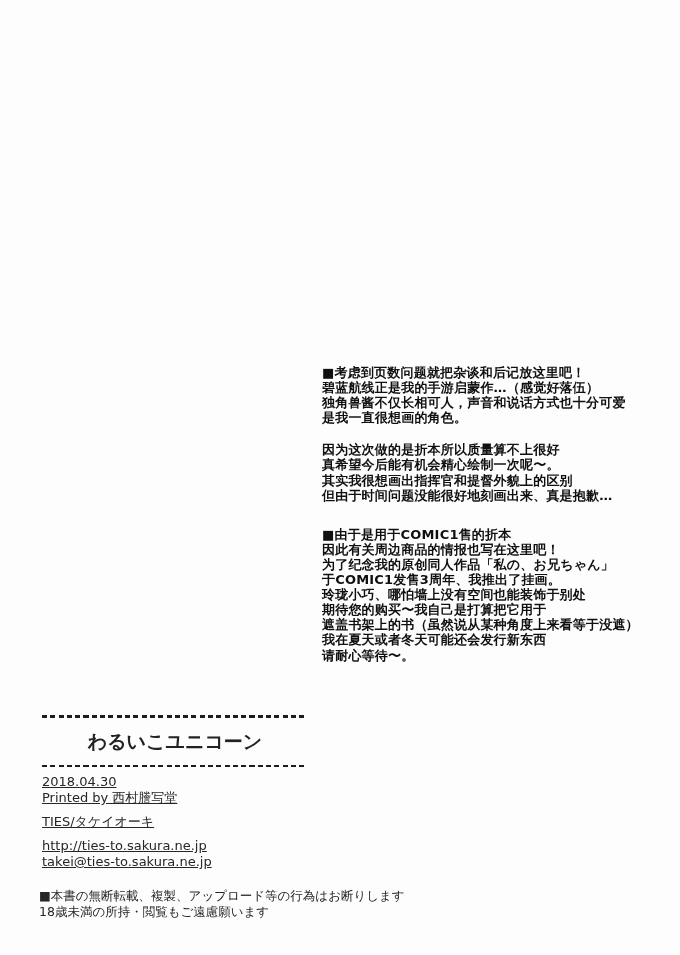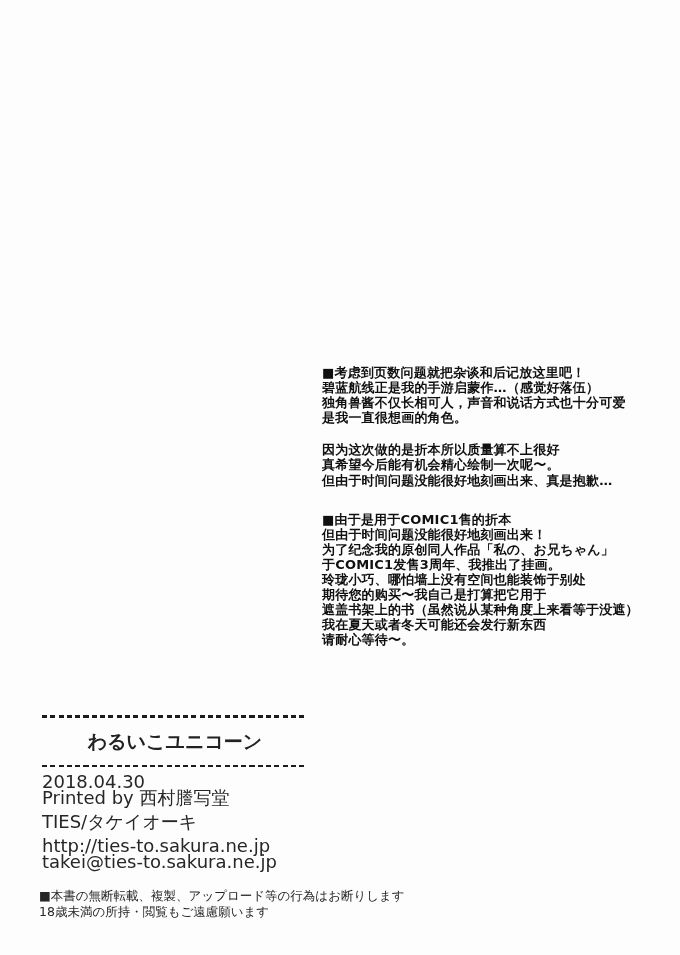--- a/index.html
+++ b/index.html
@@ -44,23 +44,24 @@
   .doujin-title {
     margin:11px 0 10px 0;
     font-size:19px;
     font-weight:700;
     text-align:center;
     color:#222222;
     white-space:nowrap;
   }
   .info {
     margin-top:7px;
-    font-size:18px;
+    font-size:13px;
     line-height:16px;
     white-space:nowrap;
+    text-decoration:underline;
   }
   .spacer { height:8px; }
 
   
   .disclaimer {
     position:absolute;
     left:39px; top:888px;
     font-size:12.5px;
     line-height:16px;
     color:#262626;
@@ -75,25 +76,26 @@
   <section class="afterword">
     <div class="para p1">
       <div>■考虑到页数问题就把杂谈和后记放这里吧！</div>
       <div>碧蓝航线正是我的手游启蒙作…（感觉好落伍）</div>
       <div>独角兽酱不仅长相可人，声音和说话方式也十分可爱</div>
       <div>是我一直很想画的角色。</div>
     </div>
     <div class="para p2">
       <div>因为这次做的是折本所以质量算不上很好</div>
       <div>真希望今后能有机会精心绘制一次呢〜。</div>
+      <div>其实我很想画出指挥官和提督外貌上的区别</div>
       <div>但由于时间问题没能很好地刻画出来、真是抱歉…</div>
     </div>
     <div class="para p3">
       <div>■由于是用于COMIC1售的折本</div>
-      <div>但由于时间问题没能很好地刻画出来！</div>
+      <div>因此有关周边商品的情报也写在这里吧！</div>
       <div>为了纪念我的原创同人作品「私の、お兄ちゃん」</div>
       <div>于COMIC1发售3周年、我推出了挂画。</div>
       <div>玲珑小巧、哪怕墙上没有空间也能装饰于别处</div>
       <div>期待您的购买〜我自己是打算把它用于</div>
       <div>遮盖书架上的书（虽然说从某种角度上来看等于没遮）</div>
       <div>我在夏天或者冬天可能还会发行新东西</div>
       <div>请耐心等待〜。</div>
     </div>
   </section>
 

